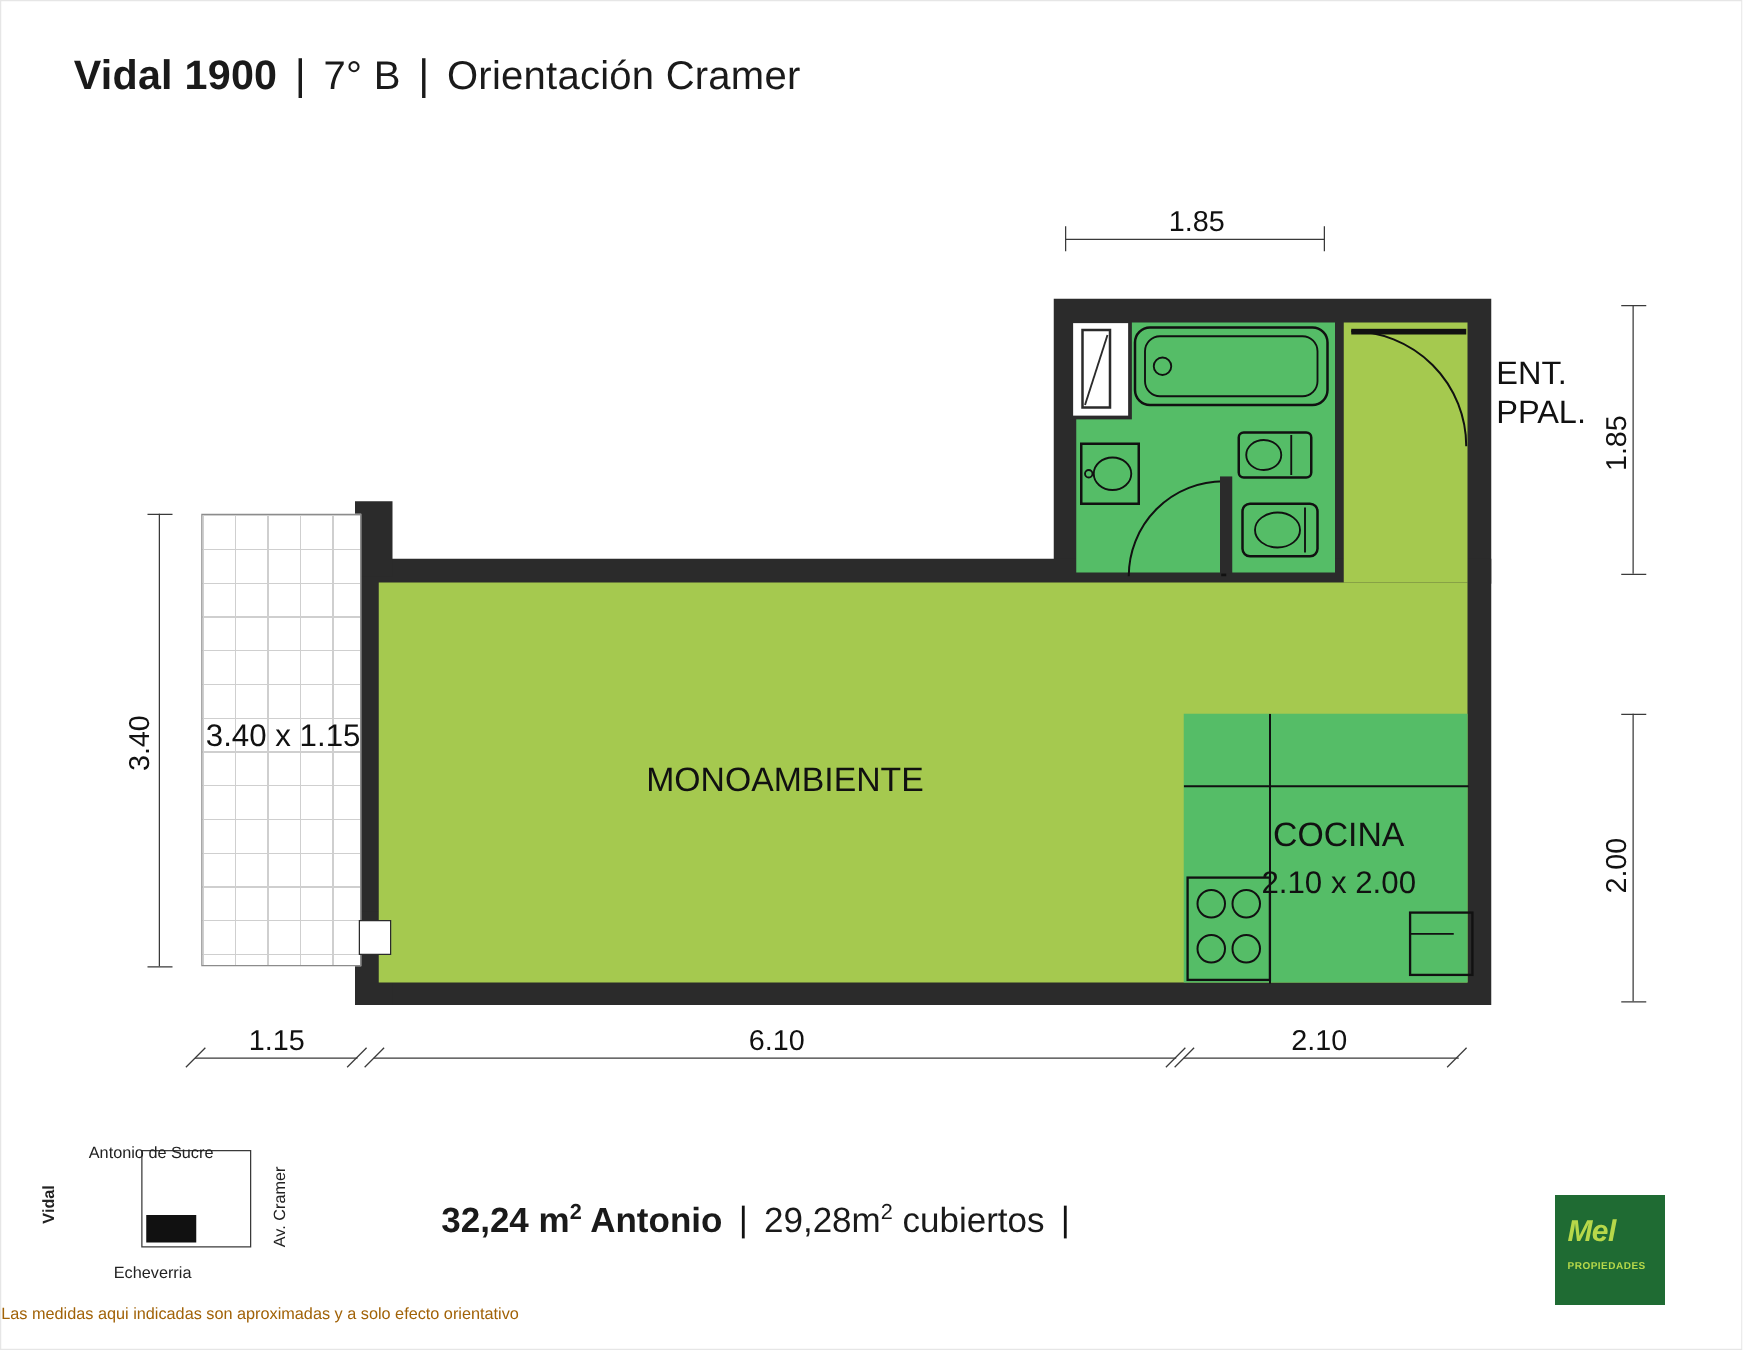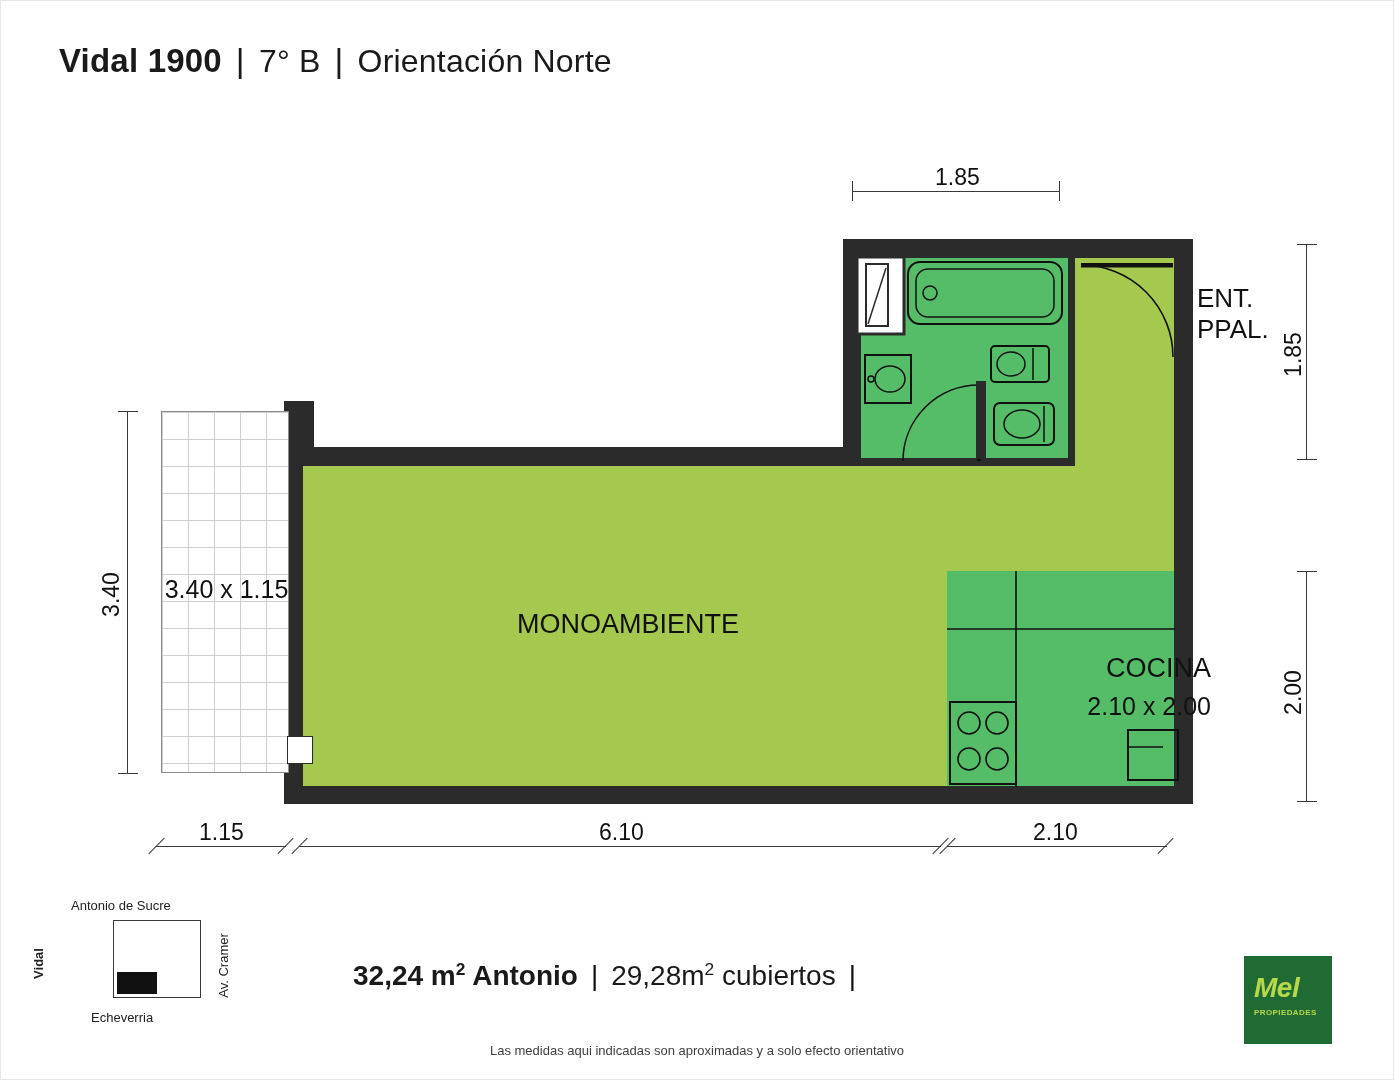--- a/index.html
+++ b/index.html
@@ -158,23 +158,22 @@
     margin: 0 13px;
     color: #111;
   }
   sup { font-size: 0.62em; vertical-align: super; }
 
   .disclaimer {
     position: absolute;
     left: 0;
     right: 0;
     top: 1042px;
-    text-align: center;
     font-size: 13px;
-    color: #404040;
+    color: #a16207;
   }
 
   
   .locator {
     position: absolute;
     left: 40px;
     top: 893px;
     width: 200px;
     height: 145px;
   }
@@ -195,21 +194,21 @@
     width: 40px;
     height: 22px;
     background: #111;
   }
   .loc-txt {
     position: absolute;
     font-size: 13px;
     color: #222;
     white-space: nowrap;
   }
-  .loc-txt.top { left: 30px; top: 4px; text-align: center; }
+  .loc-txt.top { left: 30px; top: 20px; text-align: center; }
   .loc-txt.bottom { left: 50px; top: 116px; }
   .loc-txt.left {
     left: -18px;
     top: 62px;
     transform: rotate(-90deg);
     font-weight: bold;
   }
   .loc-txt.right {
     left: 150px;
     top: 64px;
@@ -222,21 +221,21 @@
     left: 1243px;
     top: 955px;
     width: 88px;
     height: 88px;
     background: #1f6b33;
   }
   .logo .mel {
     position: absolute;
     left: 10px;
     top: 16px;
-    font-size: 28px;
+    font-size: 24px;
     font-weight: bold;
     font-style: italic;
     color: #b7d84a;
     letter-spacing: -0.5px;
   }
   .logo .sub {
     position: absolute;
     left: 10px;
     top: 52px;
     font-size: 8px;
@@ -248,21 +247,21 @@
 </head>
 <body>
 
 <div id="page">
 
   <div class="header">
     <span class="addr">Vidal 1900</span>
     <span class="sep">|</span>
     <span class="unit">7° B</span>
     <span class="sep">|</span>
-    <span class="orient">Orientación Norte</span>
+    <span class="orient">Orientación Cramer</span>
   </div>
 
   <div class="plan">
 
     <div class="dline h" style="left:851px; top:190px; width:208px;"></div>
     <div class="tick" style="left:851px; top:180px;"></div>
     <div class="tick" style="left:1058px; top:180px;"></div>
     <div class="dim" style="left:934px; top:163px;">1.85</div>
 
     <div class="dline v" style="left:1305px; top:243px; height:215px;"></div>
@@ -403,21 +402,21 @@
     <div class="fx" style="left:975px; top:380px;">
       <svg width="10" height="78" viewBox="0 0 10 78">
         <rect x="0" y="0" width="10" height="78" fill="#2b2b2b"></rect>
       </svg>
     </div>
 
     <div class="label" style="left:432px; top:604px; width:390px;">
       <div class="big">MONOAMBIENTE</div>
     </div>
 
-    <div class="label" style="left:930px; top:648px; width:280px;text-align:right;">
+    <div class="label" style="left:930px; top:648px; width:280px;">
       <div class="big">COCINA</div>
       <div>2.10 x 2.00</div>
     </div>
 
     <div class="label" style="left:128px; top:570px; width:195px;">
       <div>3.40 x 1.15</div>
     </div>
 
     <div class="ent-label" style="left:1196px; top:282px;">
       <div>ENT.</div>

